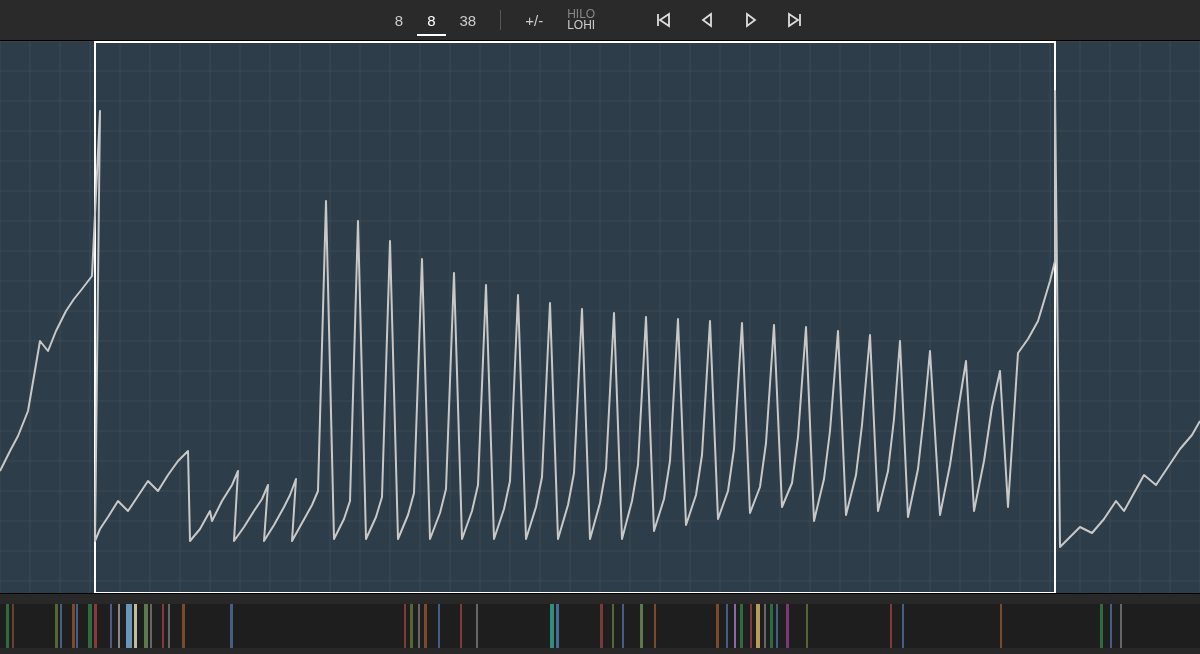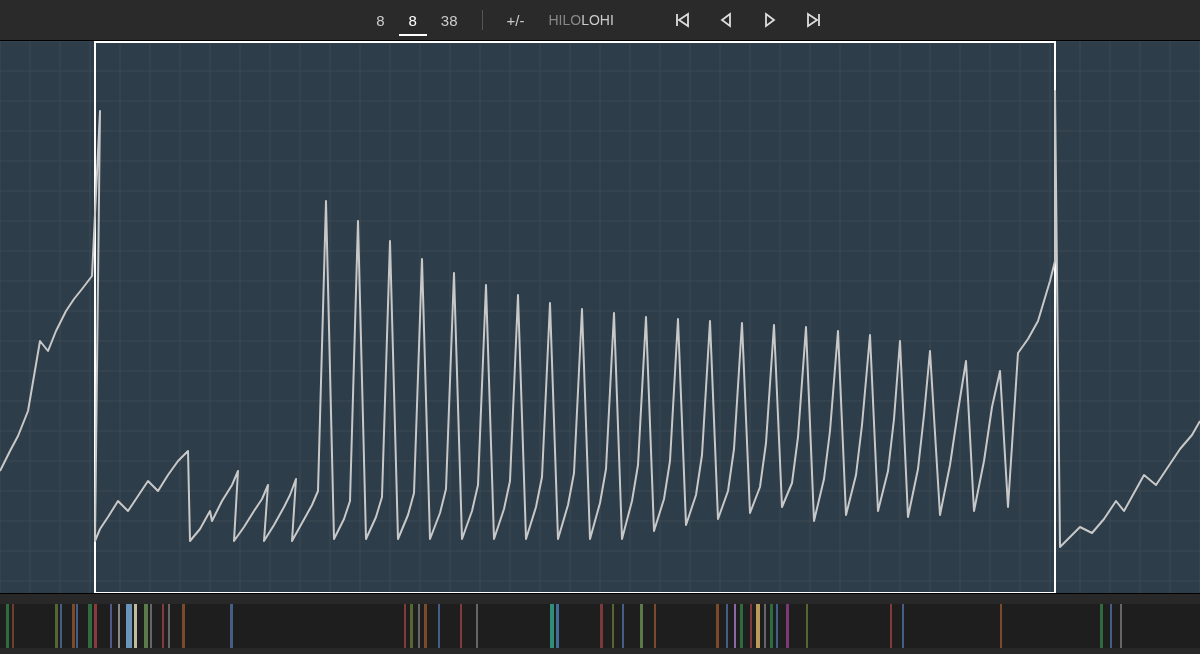--- a/index.html
+++ b/index.html
@@ -2,21 +2,21 @@
 <html><head>
 <meta charset="utf-8">
 <style>
   html,body{margin:0;padding:0;width:1200px;height:654px;background:#222;font-family:Arial,Helvetica,sans-serif;overflow:hidden}
   .toolbar{position:absolute;left:0;right:0;top:0;height:40px;background:#2a2a2a;border-bottom:1px solid #000;display:flex;justify-content:center;align-items:center;gap:4px;color:#eee;font-size:15px;user-select:none}
   .tb-btn{padding:4px 10px;color:#ccc;cursor:pointer}
   .tb-btn.active{color:#fff}
   .tb-underline{position:absolute;bottom:-3px;left:0;right:0;height:2px;background:#fff}
   .tb-item{position:relative}
   .tb-sep{width:1px;height:20px;background:#555;margin:0 10px}
-  .tb-stack{display:flex;flex-direction:row;font-size:14px;line-height:11px;align-items:center;color:#ccc}
+  .tb-stack{display:flex;flex-direction:column;font-size:12px;line-height:11px;align-items:center;color:#ccc}
   .tb-stack .hi{color:#888}
   .tb-icon{width:20px;height:20px;display:flex;align-items:center;justify-content:center}
   .chartzone{position:absolute;left:0;right:0;top:41px;bottom:60px;background:#2d3d49}
   .gridlines line{stroke:#3c4a55;stroke-width:1}
   .mainbox{stroke:#fff;stroke-width:2;fill:none}
   .waveline{stroke:#c8c8c8;stroke-width:2;fill:none;stroke-linejoin:round}
   .timeline{position:absolute;left:0;right:0;bottom:0;height:60px;background:#282828;border-top:1px solid #000}
   .tl-track{position:absolute;left:0;right:0;top:10px;height:44px;background:#1e1e1e}
   .tl-track rect{}
 </style>

